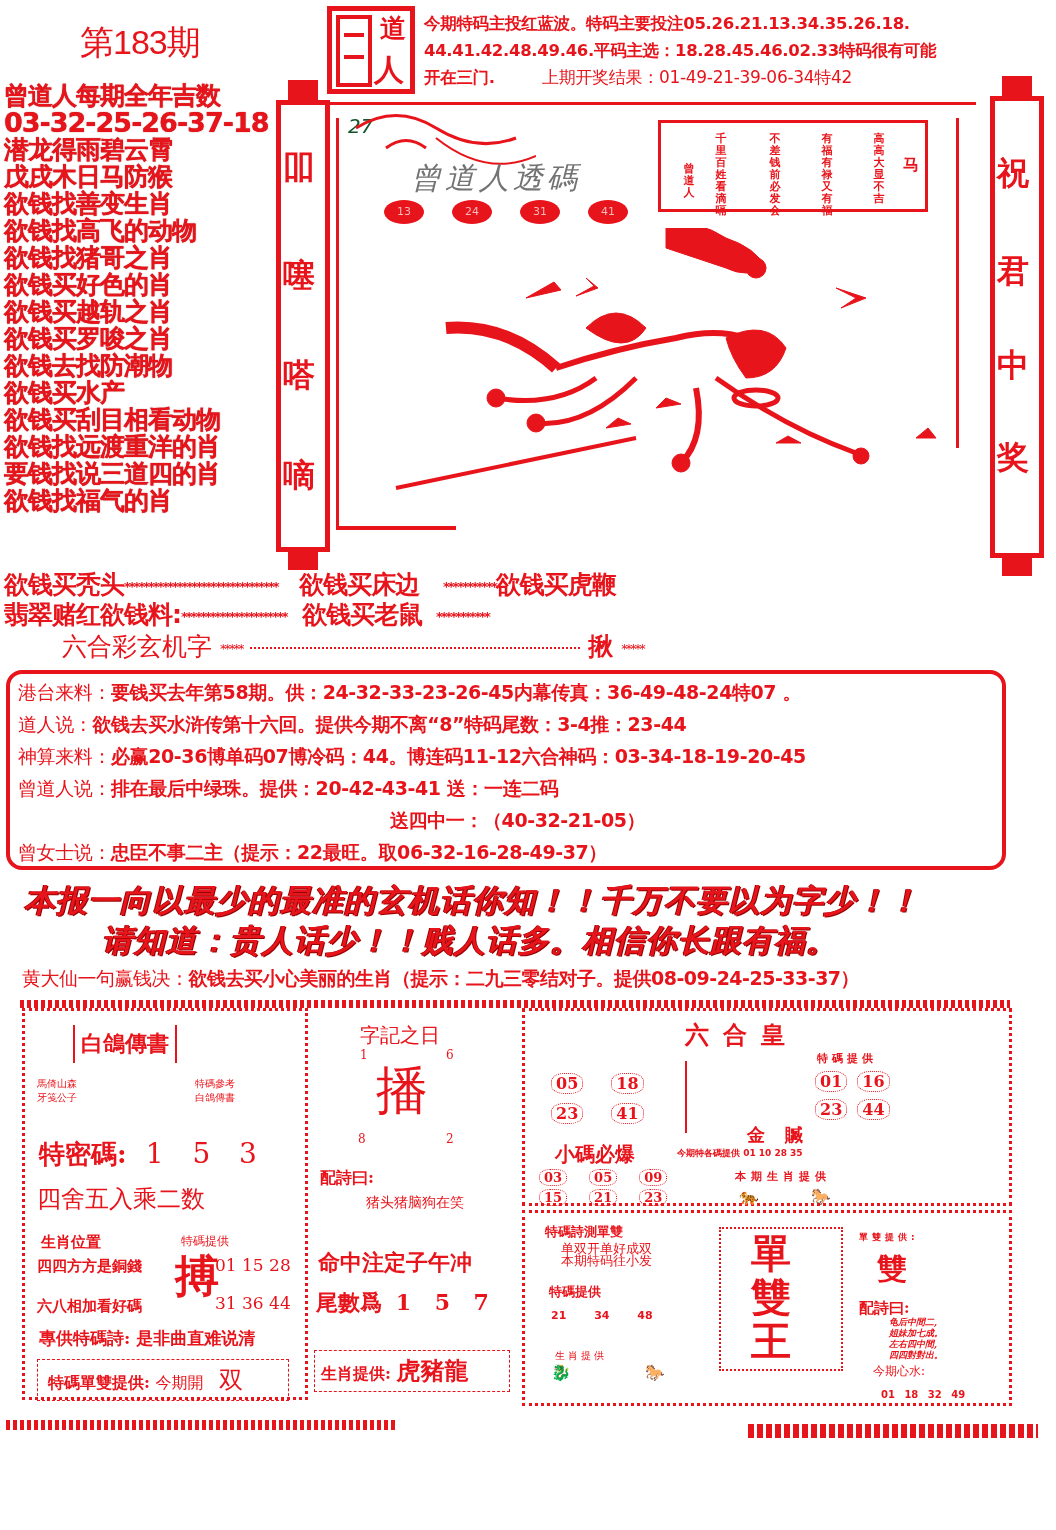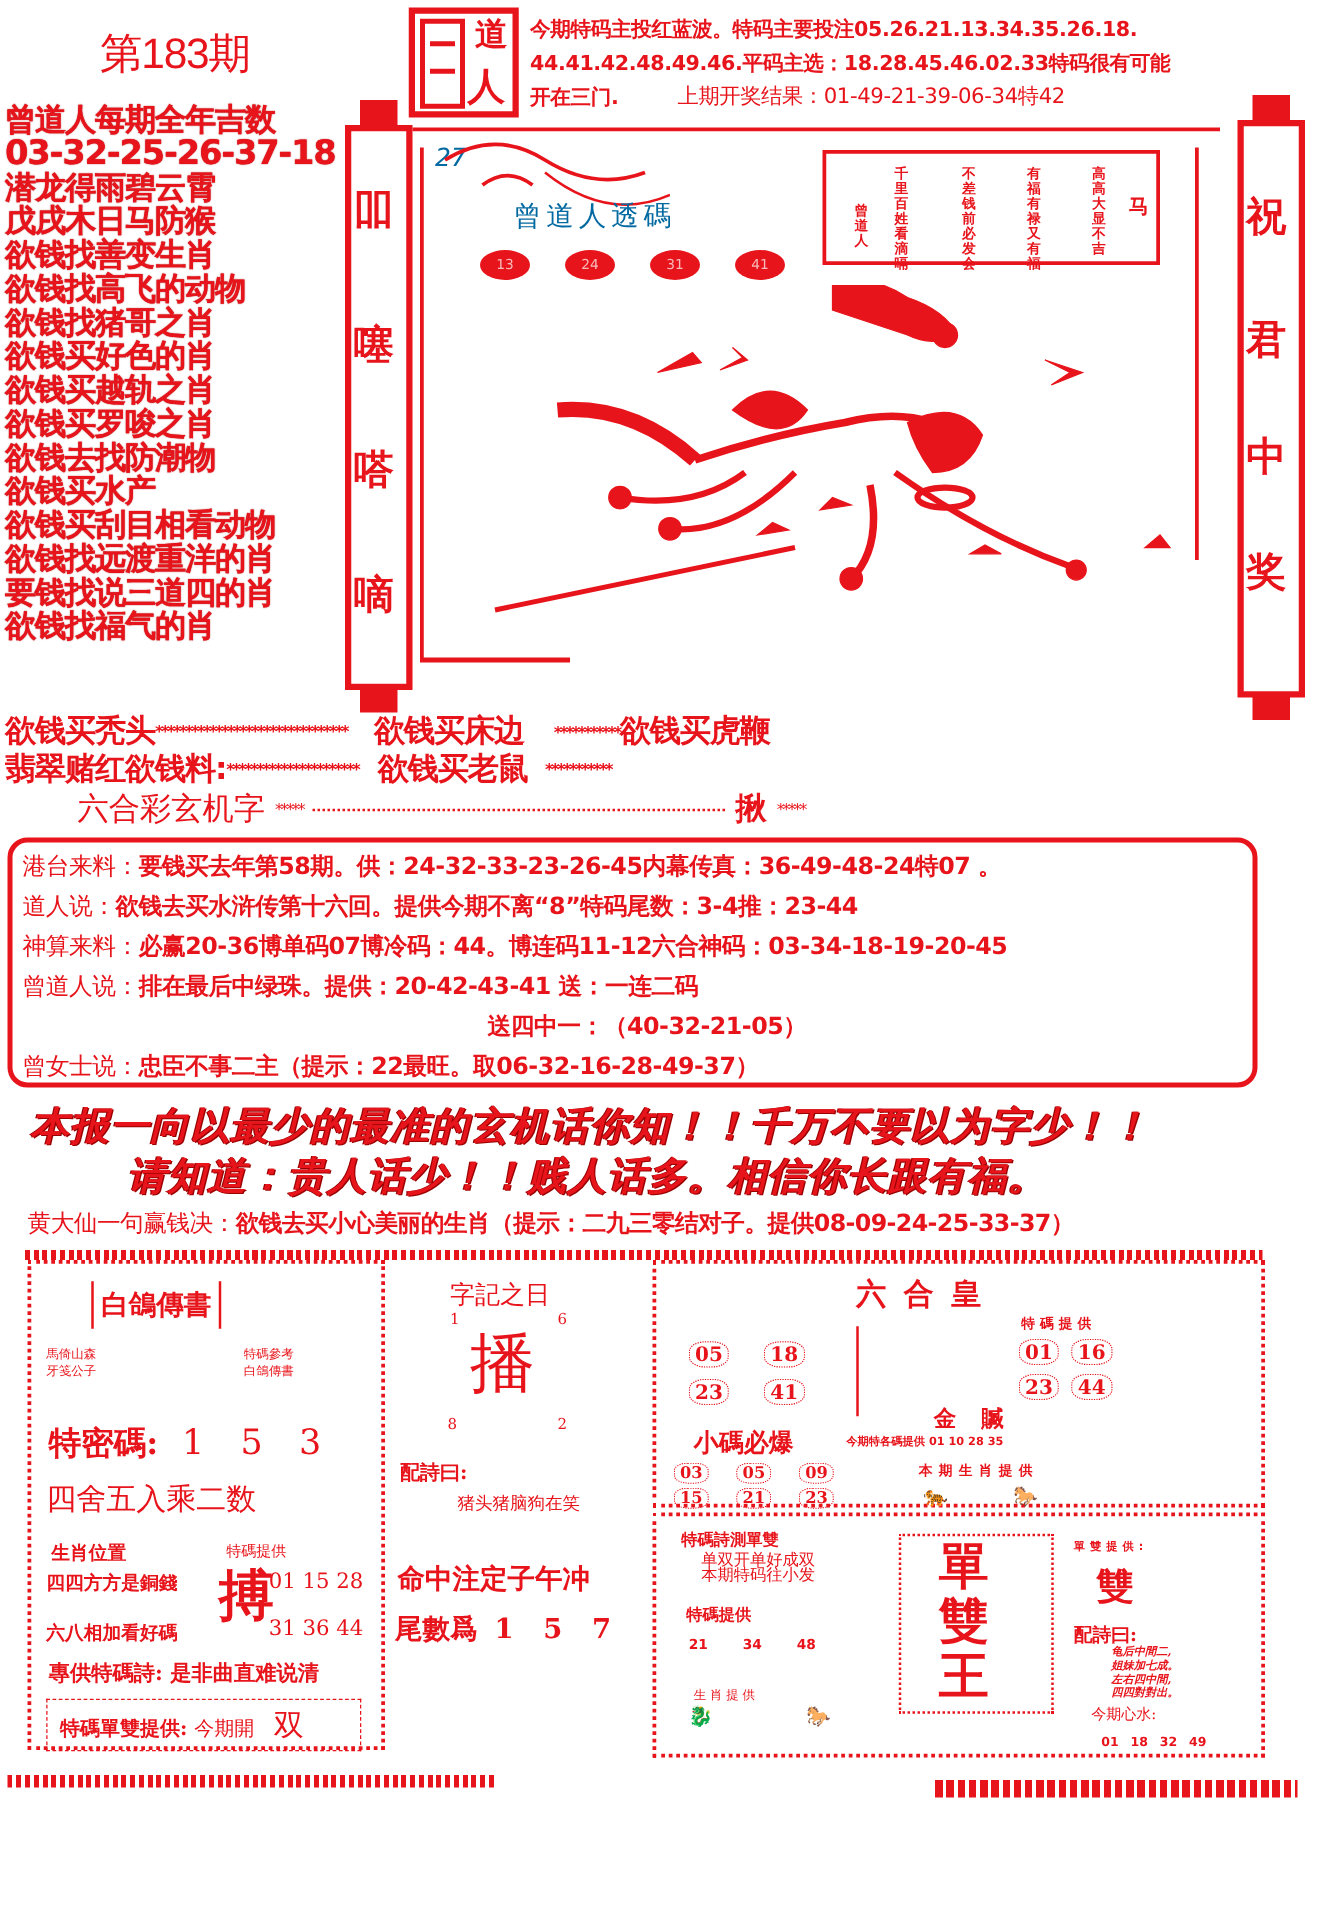--- a/index.html
+++ b/index.html
@@ -33,21 +33,21 @@
 
   
   .scroll { width: 54px; }
   .scroll .cap { position: absolute; left: 12px; width: 30px; height: 22px; background: #e8141b; }
   .scroll .body { position: absolute; left: 0; width: 54px; border: 5px solid #e8141b; background: #fff; }
   .scroll .ch { position: absolute; left: 7px; width: 30px; font-size: 32px; font-weight: bold; color: #e8141b; text-align: center; line-height: 34px; }
 
   
   #pic { left: 336px; top: 108px; width: 636px; height: 430px; }
   .ball { position: absolute; top: 92px; width: 40px; height: 24px; border-radius: 50%; background: #e8141b; color: #f7b9b9; font-size: 11px; text-align: center; line-height: 24px; }
-  #pic-title { position: absolute; left: 75px; top: 50px; font-size: 22px; font-family: "DejaVu Serif", serif; color: #0369a1; letter-spacing: 4px; }
+  #pic-title { position: absolute; left: 75px; top: 50px; font-size: 30px; font-family: "DejaVu Serif", serif; color: #737373; letter-spacing: 4px; font-style: italic; }
   #poem-box { position: absolute; left: 322px; top: 12px; width: 270px; height: 92px; border: 3px solid #e8141b; }
   #poem-box .col { position: absolute; top: 10px; width: 16px; font-size: 11px; line-height: 12px; font-weight: bold; color: #e8141b; text-align: center; }
 
   
   #line1 { left: 4px; top: 568px; font-size: 25px; font-weight: bold; white-space: nowrap; letter-spacing: -1px; }
   #line2 { left: 4px; top: 598px; font-size: 25px; font-weight: bold; white-space: nowrap; letter-spacing: -1px; }
   #line3 { left: 62px; top: 630px; font-size: 25px; white-space: nowrap; }
   .stars { font-size: 13px; letter-spacing: -2px; vertical-align: middle; color: #e8141b; }
 
   
@@ -118,21 +118,21 @@
   <div class="cap" style="top:0;"></div>
   <div class="body" style="top:20px; height:462px;"></div>
   <div class="cap" style="top:478px;"></div>
   <div class="ch" style="top:80px;">祝</div>
   <div class="ch" style="top:178px;">君</div>
   <div class="ch" style="top:272px;">中</div>
   <div class="ch" style="top:364px;">奖</div>
 </div>
 
 <div class="abs" id="pic">
-  <div style="position:absolute; left:12px; top:6px; font-size:20px; color:#0369a1; font-style:italic;">27</div>
+  <div style="position:absolute; left:12px; top:6px; font-size:20px; color:#14532d; font-style:italic;">27</div>
   <svg style="position:absolute; left:0; top:0;" width="200" height="70">
     <path d="M20 20 Q60 -5 100 20 Q140 45 180 30" stroke="#e8141b" stroke-width="3" fill="none"></path>
     <path d="M50 40 Q70 25 90 40" stroke="#e8141b" stroke-width="3" fill="none"></path>
     <path d="M100 30 Q150 70 200 48" stroke="#e8141b" stroke-width="2" fill="none"></path>
   </svg>
   <div id="pic-title">曾道人透碼</div>
   <div class="ball" style="left:48px;">13</div>
   <div class="ball" style="left:116px;">24</div>
   <div class="ball" style="left:184px;">31</div>
   <div class="ball" style="left:252px;">41</div>
@@ -243,20 +243,21 @@
   <div class="panel-text serif" style="left:50px; top:14px; font-size:20px;">字記之日</div>
   <div class="panel-text serif" style="left:50px; top:40px; font-size:12px;">1</div>
   <div class="panel-text serif" style="left:136px; top:40px; font-size:12px;">6</div>
   <div class="panel-text serif" style="left:66px; top:48px; font-size:52px;">播</div>
   <div class="panel-text serif" style="left:48px; top:124px; font-size:12px;">8</div>
   <div class="panel-text serif" style="left:136px; top:124px; font-size:12px;">2</div>
   <div class="panel-text serif" style="left:10px; top:160px; font-size:16px; font-weight:bold;">配詩曰:</div>
   <div class="panel-text serif" style="left:56px; top:186px; font-size:14px;">猪头猪脑狗在笑</div>
   <div class="panel-text" style="left:8px; top:240px; font-size:22px; font-weight:bold;">命中注定子午冲</div>
   <div class="panel-text serif" style="left:6px; top:280px; font-size:22px; font-weight:bold;"><span>尾數爲</span> <span style="letter-spacing:8px; margin-left:6px;">1 5 7</span></div>
+  <div class="panel-text serif" style="left:4px; top:342px; font-size:16px; font-weight:bold; border:1px dashed #e8141b; padding:4px 6px; width:196px;"><span>生肖提供:</span> <span style="font-size:24px;">虎豬龍</span></div>
 </div>
 
 <div class="abs dashbox" style="left:522px; top:1008px; width:490px; height:198px;">
   <div class="panel-text" style="left:160px; top:8px; font-size:24px; font-weight:bold; letter-spacing:14px;">六合皇</div>
   <div class="panel-text" style="left:26px; top:62px;"><span class="circ">05</span><span class="circ">18</span></div>
   <div class="panel-text" style="left:26px; top:92px;"><span class="circ">23</span><span class="circ">41</span></div>
   <div class="panel-text" style="left:160px; top:50px; width:70px; height:72px; border-left:2px solid #e8141b;"></div>
   <div class="panel-text" style="left:222px; top:112px; font-size:18px; font-weight:bold; letter-spacing:20px;">金贓</div>
   <div class="panel-text" style="left:292px; top:40px; font-size:11px; font-weight:bold; letter-spacing:4px;">特碼提供</div>
   <div class="panel-text" style="left:290px; top:60px;"><span class="circ" style="margin-right:10px;">01</span><span class="circ">16</span></div>

